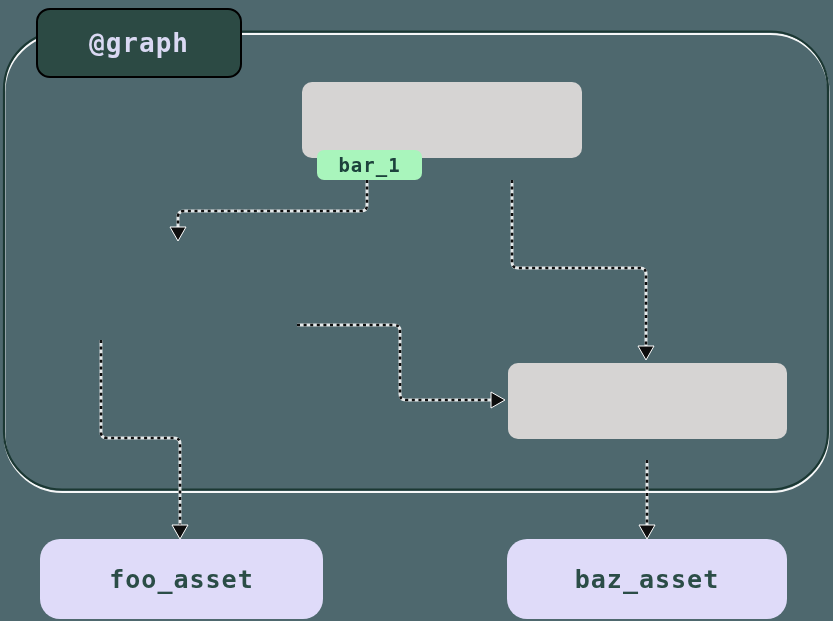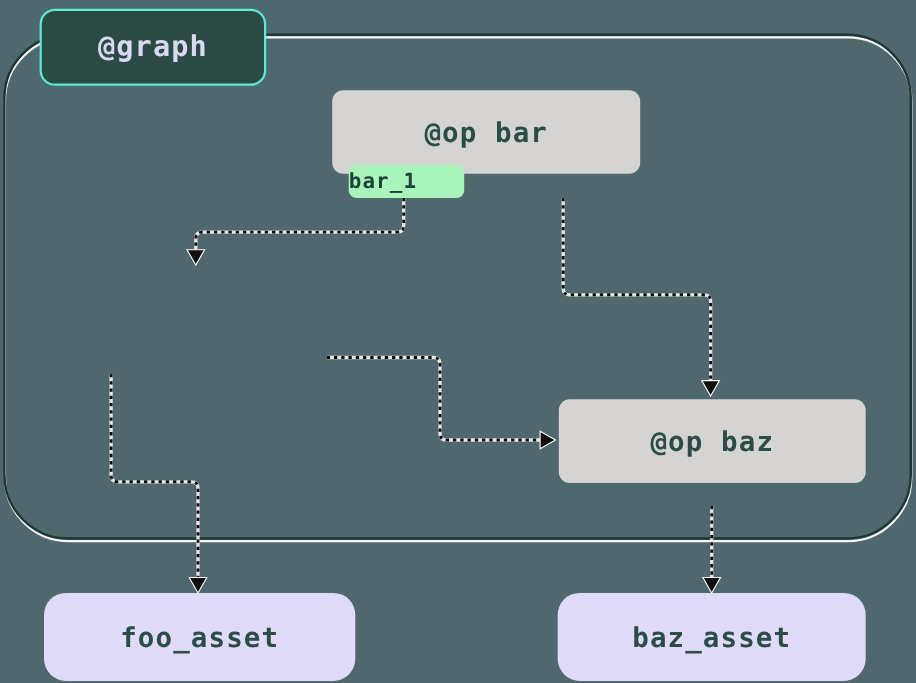--- a/index.html
+++ b/index.html
@@ -23,42 +23,42 @@
     font-family:"DejaVu Sans Mono","Liberation Mono",monospace;
   }
   .stage{position:relative;width:833px;height:621px;background:var(--bg);}
   svg.layer{position:absolute;left:0;top:0;width:833px;height:621px;pointer-events:none;}
   #container-layer{z-index:1;}
   #edge-layer{z-index:4;}
 
   .graph-label{
     position:absolute;left:36px;top:8px;width:206px;height:70px;
     background:var(--graph-bg);
-    border:2px solid #5eead4;
+    border:2px solid #000000;
     border-radius:14px;
     display:flex;align-items:center;justify-content:center;
     color:var(--graph-text);
     font-size:26px;font-weight:700;letter-spacing:1px;
     z-index:3;
   }
   .op{
     position:absolute;
     background:var(--op-bg);
     border-radius:10px;
     display:flex;align-items:center;justify-content:center;
     color:var(--op-text);
     font-size:25px;font-weight:700;letter-spacing:1px;
     z-index:3;
   }
   .op .tag{
     position:absolute;
     height:30px;
     background:var(--tag-bg);
     border-radius:7px;
-    display:flex;align-items:center;
+    display:flex;align-items:center;justify-content:center;
     color:var(--tag-text);
     font-size:19px;font-weight:700;letter-spacing:1px;
   }
   #op-bar{left:302px;top:82px;width:280px;height:76px;}
   #op-bar .tag-1{left:15px;top:68px;width:105px;}
   #op-bar .tag-2{left:160px;top:68px;width:105px;}
   #op-foo{left:38px;top:242px;width:279px;height:76px;}
   #op-foo .tag-1{left:12px;top:68px;width:103px;}
   #op-foo .tag-2{left:158px;top:68px;width:101px;}
   #op-baz{left:508px;top:363px;width:279px;height:76px;}
@@ -90,29 +90,27 @@
   <svg id="container-layer" class="layer">
     <rect class="container-white" x="4.5" y="34" width="824" height="458" rx="58" ry="58"></rect>
     <rect class="container-dark" x="4" y="31.5" width="824" height="458" rx="58" ry="58"></rect>
   </svg>
 
   <div class="graph-label">
     <span>@graph</span>
   </div>
 
   <div class="op" id="op-bar">
-    <span>@op bar</span>
     <div class="tag tag-1">
       <span>bar_1</span>
     </div>
   </div>
 
 
   <div class="op" id="op-baz">
-    <span>@op baz</span>
   </div>
 
   <div class="asset" id="asset-baz">
     <span>baz_asset</span>
   </div>
   <div class="asset" id="asset-foo">
     <span>foo_asset</span>
   </div>
 
   <svg id="edge-layer" class="layer">

